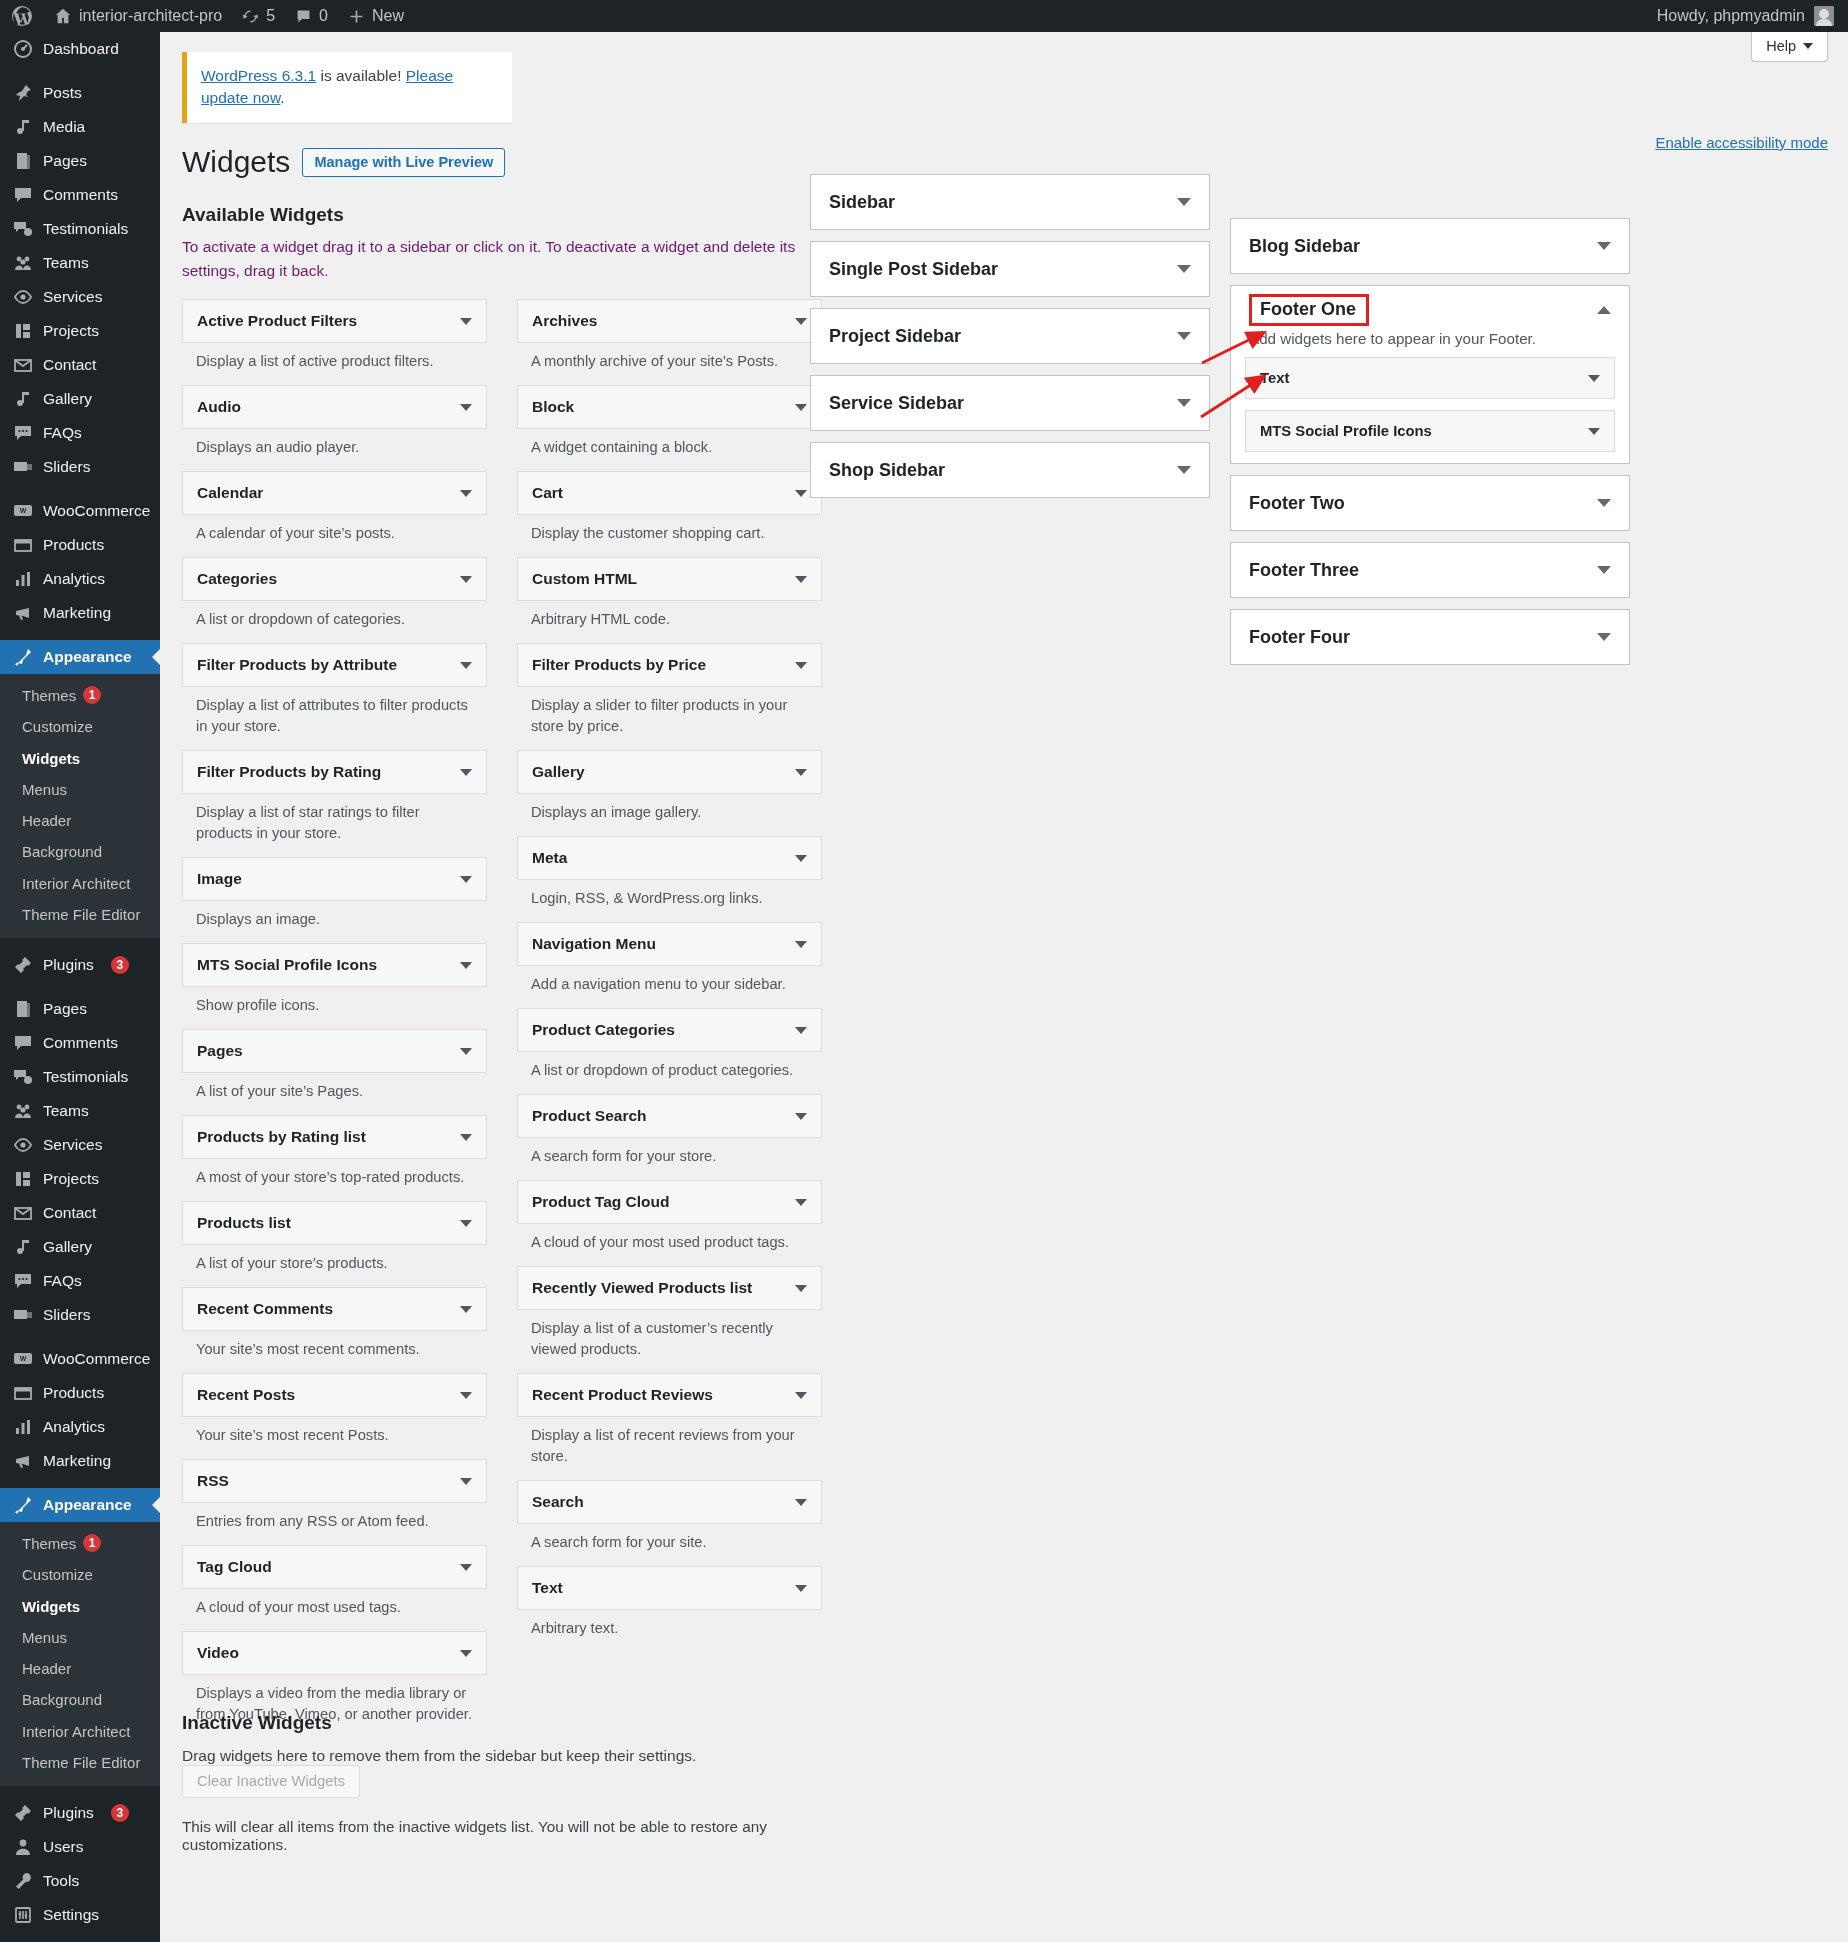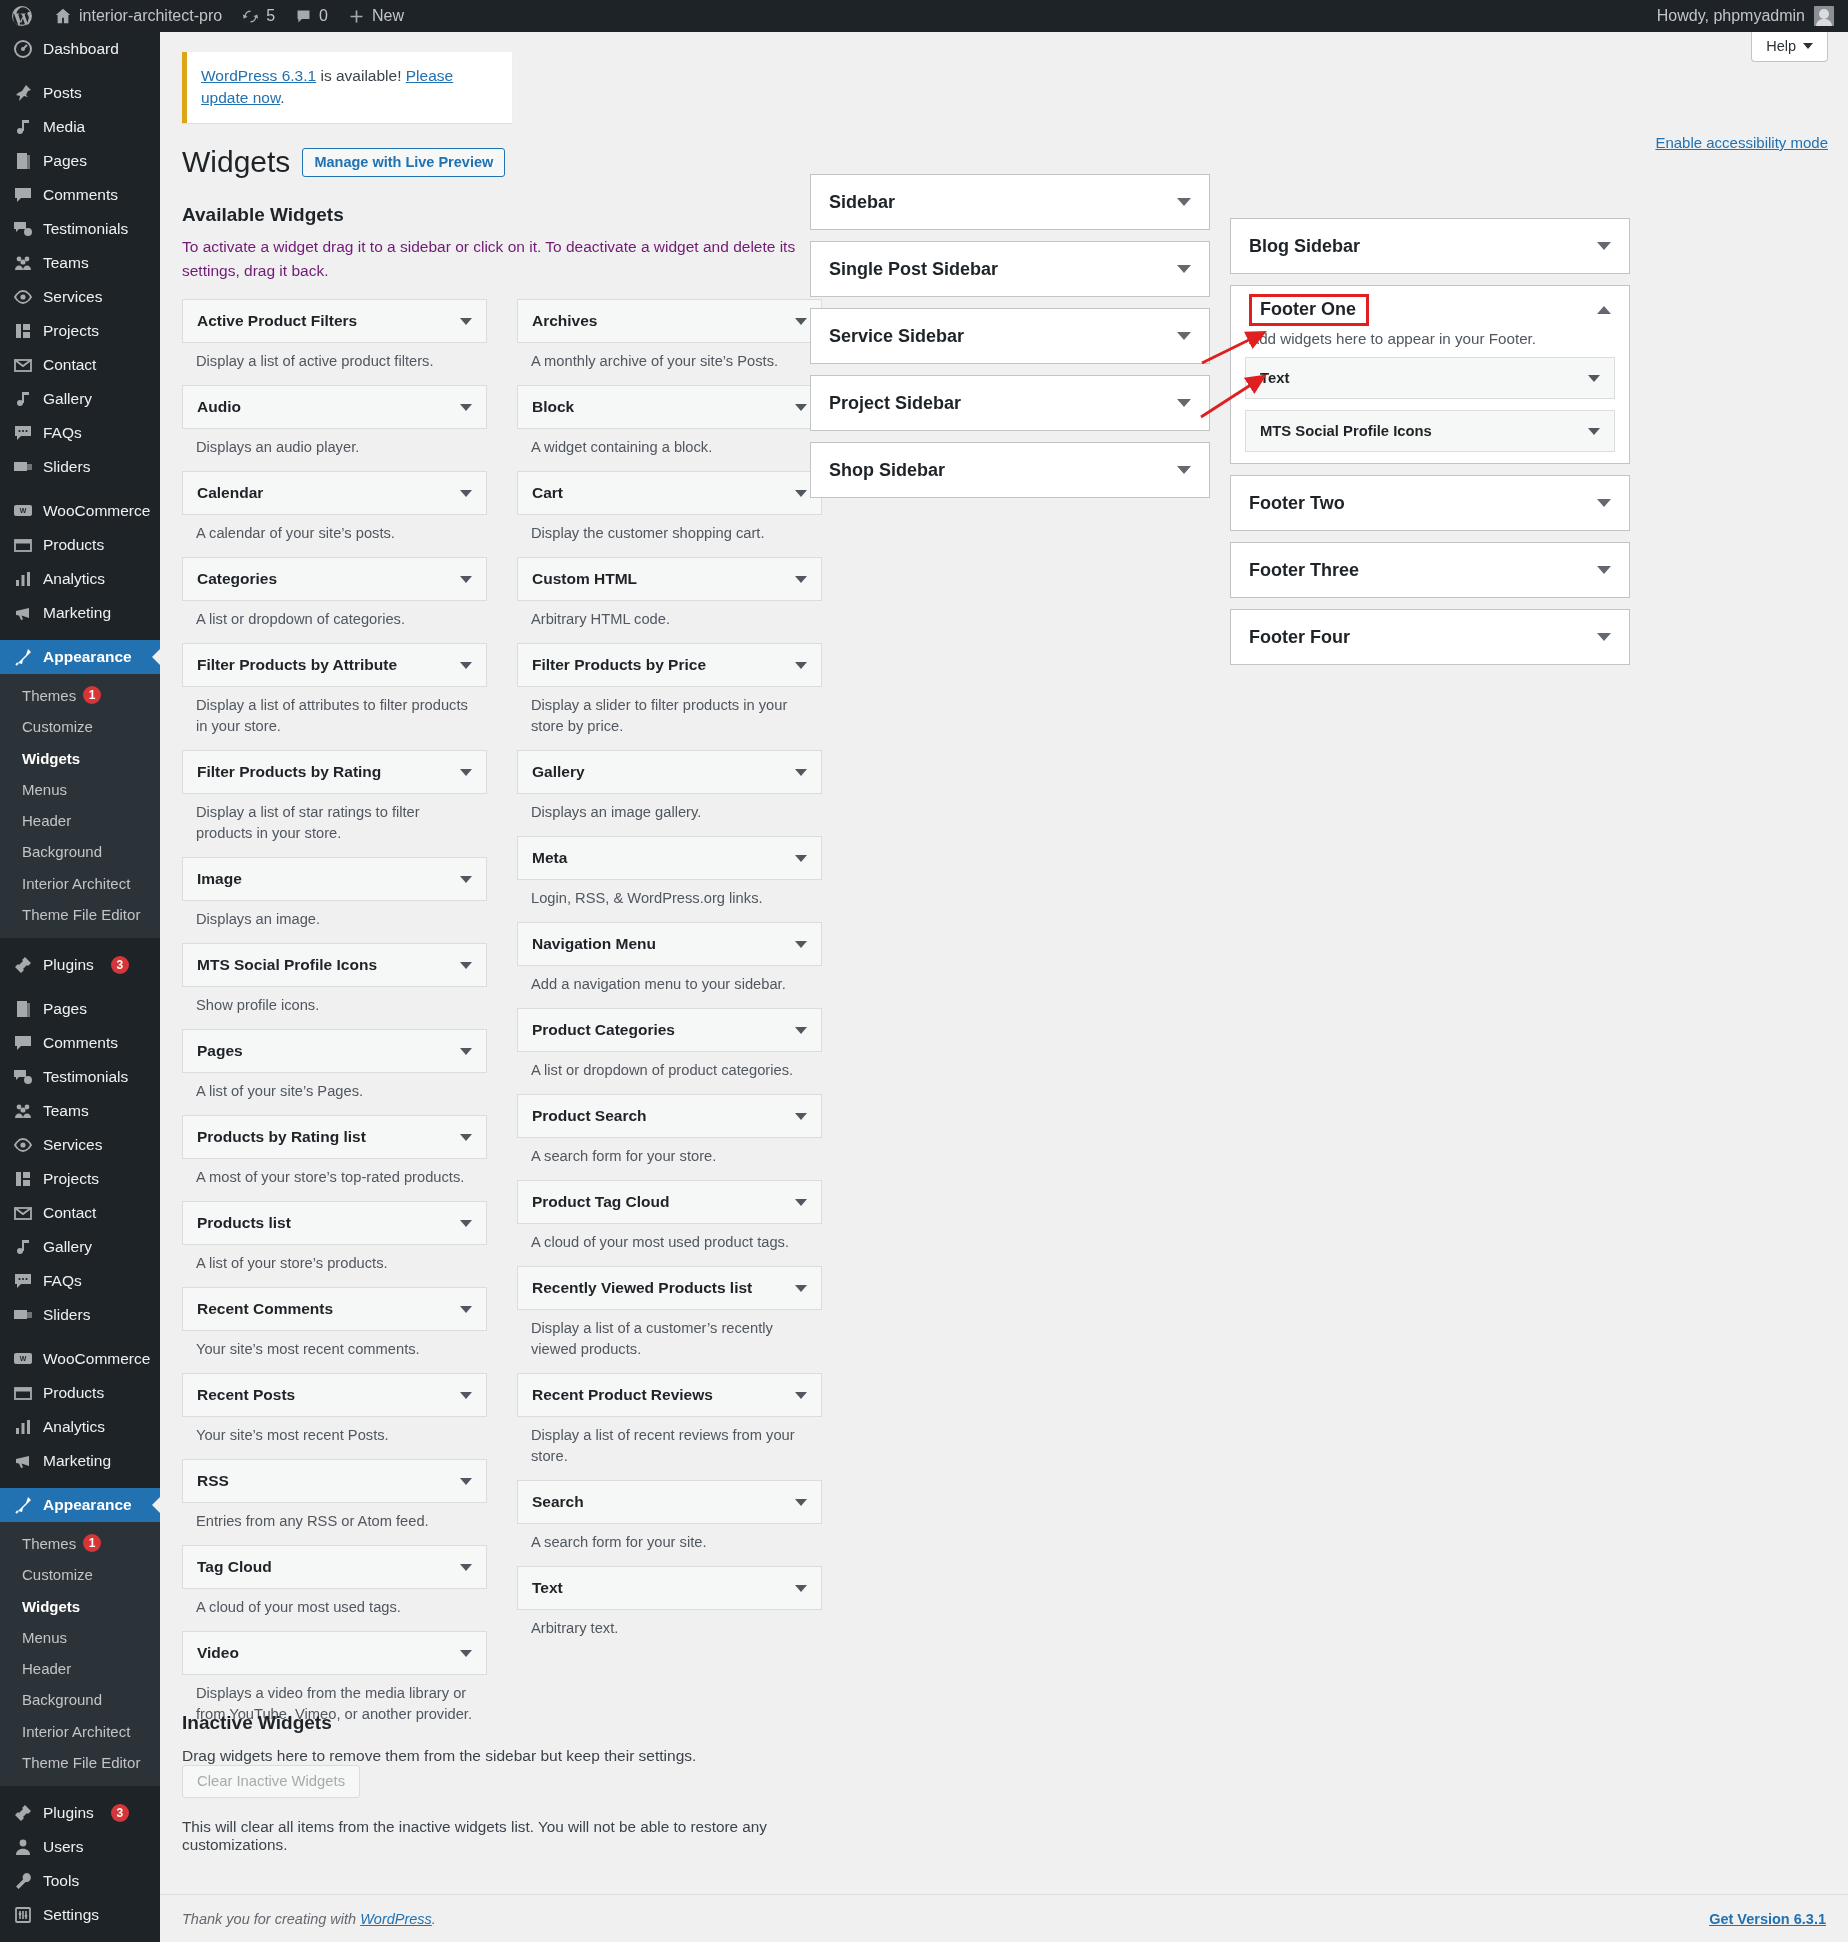--- a/index.html
+++ b/index.html
@@ -851,27 +851,27 @@
         </div>
       </div>
       <div class="sb-panel">
         <div class="sb-head">
           <span class="sb-name">Single Post Sidebar</span>
           <span class="sb-toggle"></span>
         </div>
       </div>
       <div class="sb-panel">
         <div class="sb-head">
-          <span class="sb-name">Service Sidebar</span>
+          <span class="sb-name">Project Sidebar</span>
           <span class="sb-toggle"></span>
         </div>
       </div>
       <div class="sb-panel">
         <div class="sb-head">
-          <span class="sb-name">Project Sidebar</span>
+          <span class="sb-name">Service Sidebar</span>
           <span class="sb-toggle"></span>
         </div>
       </div>
       <div class="sb-panel">
         <div class="sb-head">
           <span class="sb-name">Shop Sidebar</span>
           <span class="sb-toggle"></span>
         </div>
       </div>
     </div>
@@ -928,18 +928,14 @@
     <line x1="1041" y1="385" x2="1103" y2="345" stroke="#e02020" stroke-width="3" marker-end="url(#ah)"></line>
   </svg>
 
   <div id="inactive">
     <h2>Inactive Widgets</h2>
     <div class="iw-desc">Drag widgets here to remove them from the sidebar but keep their settings.</div>
     <button class="btn-clear">Clear Inactive Widgets</button>
     <div class="iw-note">This will clear all items from the inactive widgets list. You will not be able to restore any customizations.</div>
   </div>
 
-  <div id="wpfooter">
-    <span><span>Thank you for creating with </span><a href="#">WordPress</a><span>.</span></span>
-    <span class="right"><a href="#">Get Version 6.3.1</a></span>
-  </div>
 
 </div>
 
 </body></html>

